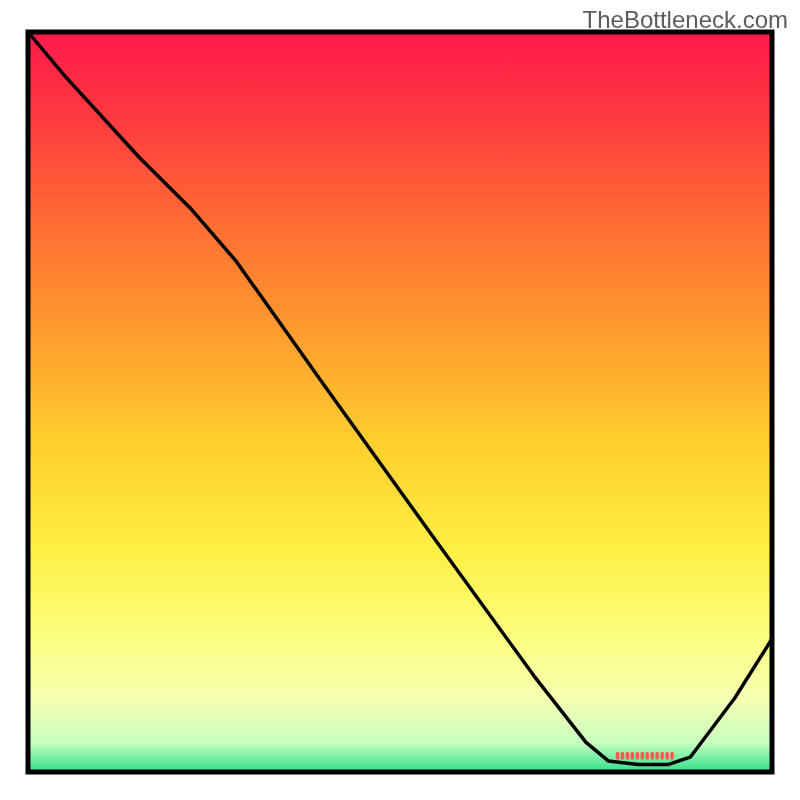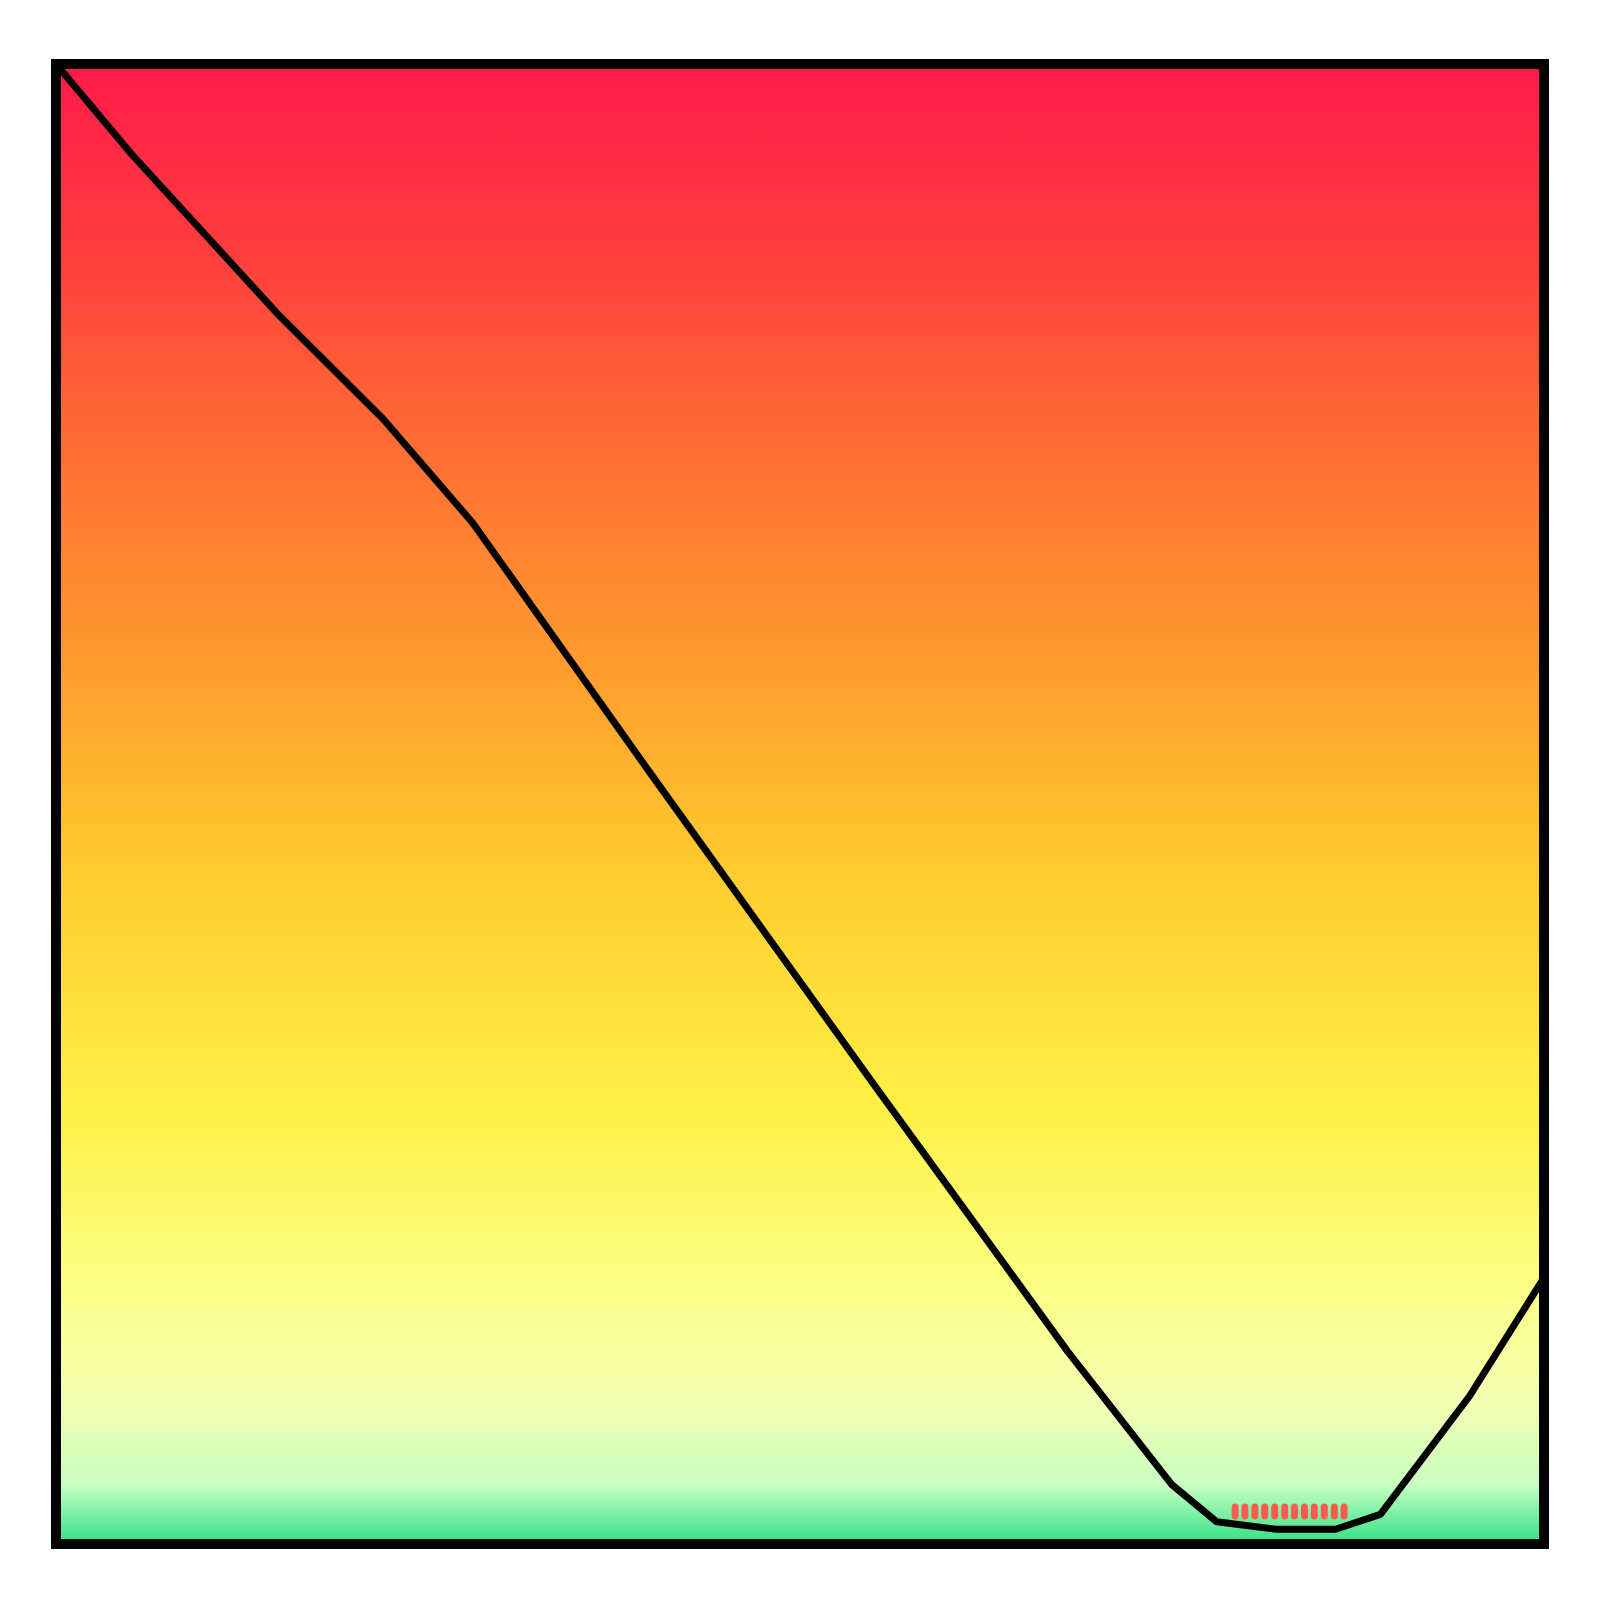--- a/index.html
+++ b/index.html
@@ -27,20 +27,21 @@
     user-select: none;
   }
   svg {
     display: block;
   }
 </style>
 </head>
 <body>
 
 <div class="chart-container">
+  <div class="attribution">TheBottleneck.com</div>
 
   <svg id="chart-svg" width="800" height="800" viewBox="0 0 800 800">
     <defs>
       <linearGradient id="bg-grad" x1="0" y1="0" x2="0" y2="1">
           <stop offset="0%" stop-color="#ff1a4a"></stop>
           <stop offset="12%" stop-color="#ff3b3f"></stop>
           <stop offset="25%" stop-color="#ff6a34"></stop>
           <stop offset="40%" stop-color="#ff9a2e"></stop>
           <stop offset="55%" stop-color="#ffcd2e"></stop>
           <stop offset="70%" stop-color="#ffef44"></stop>

